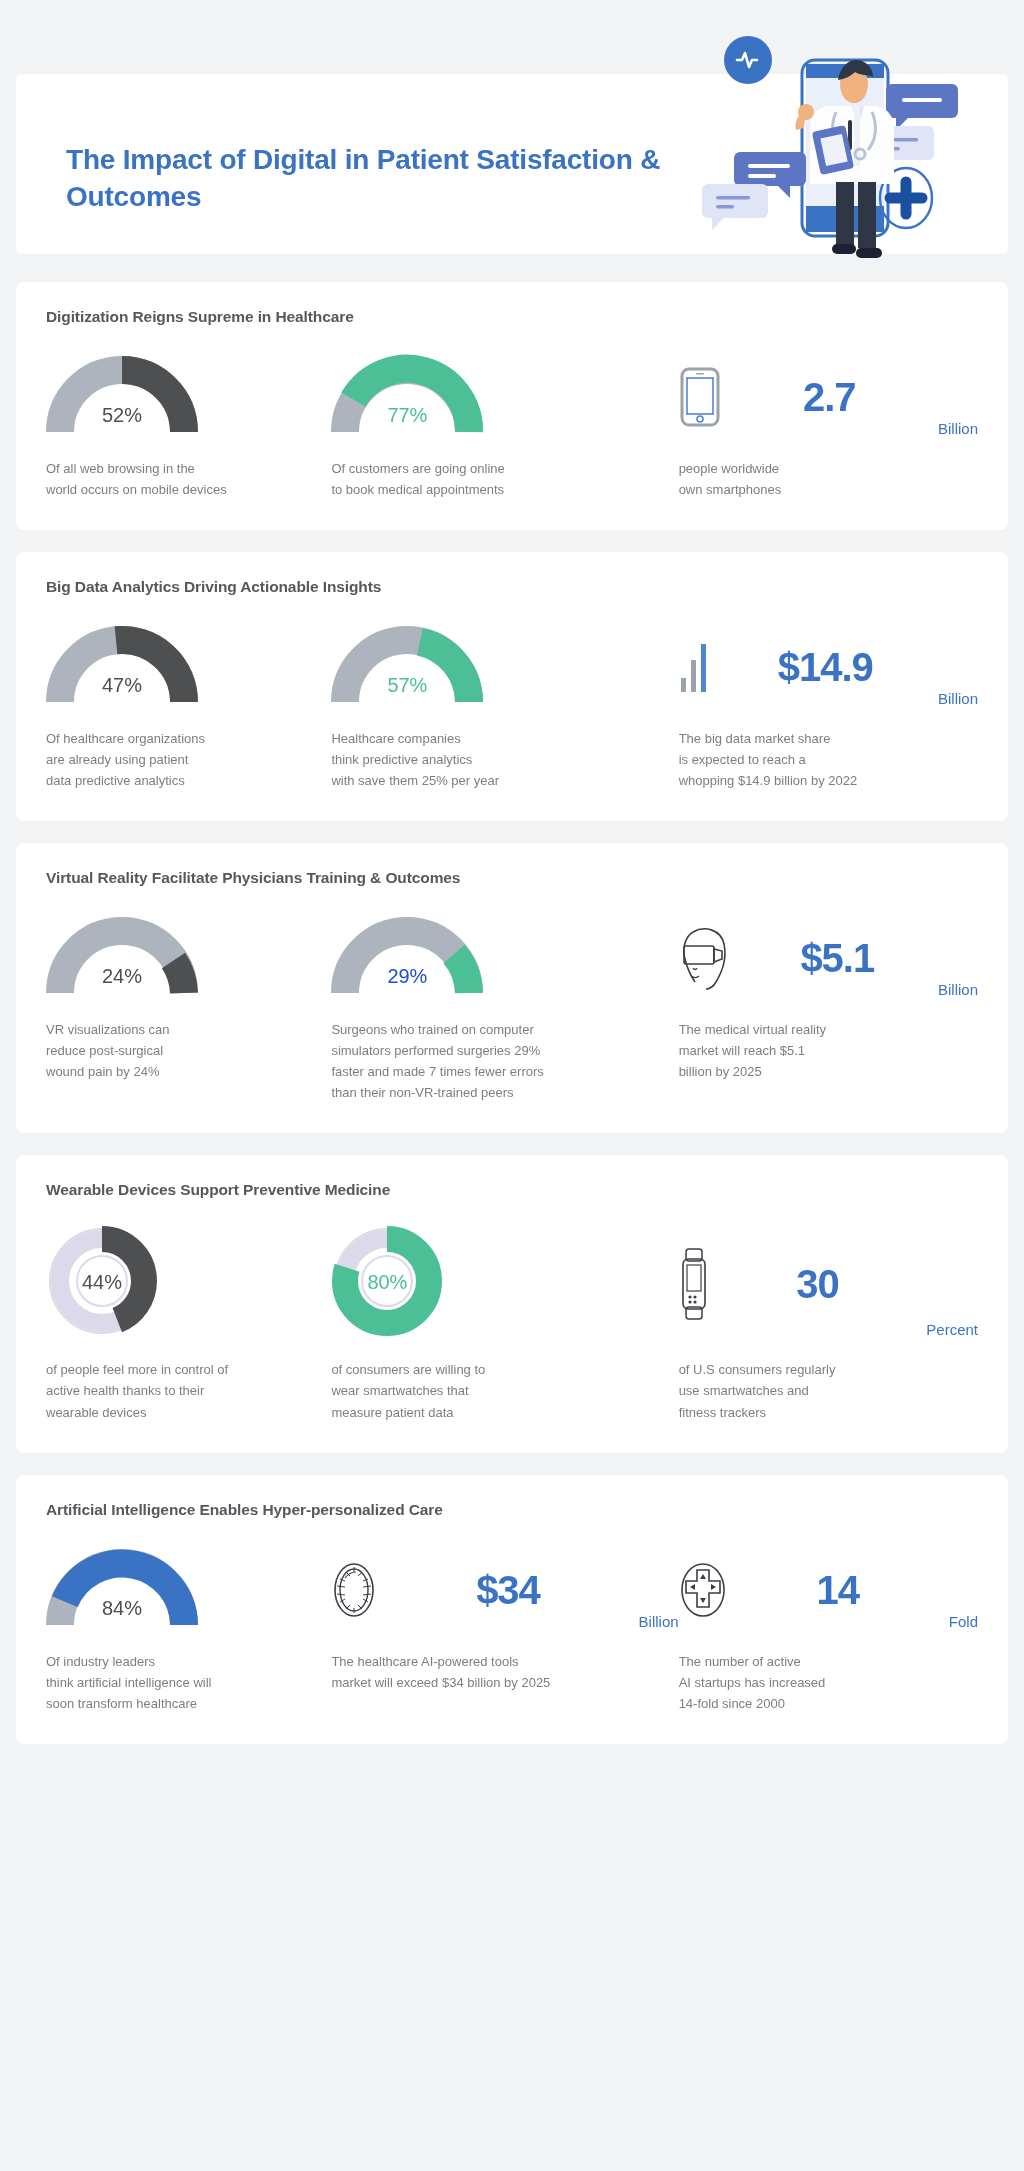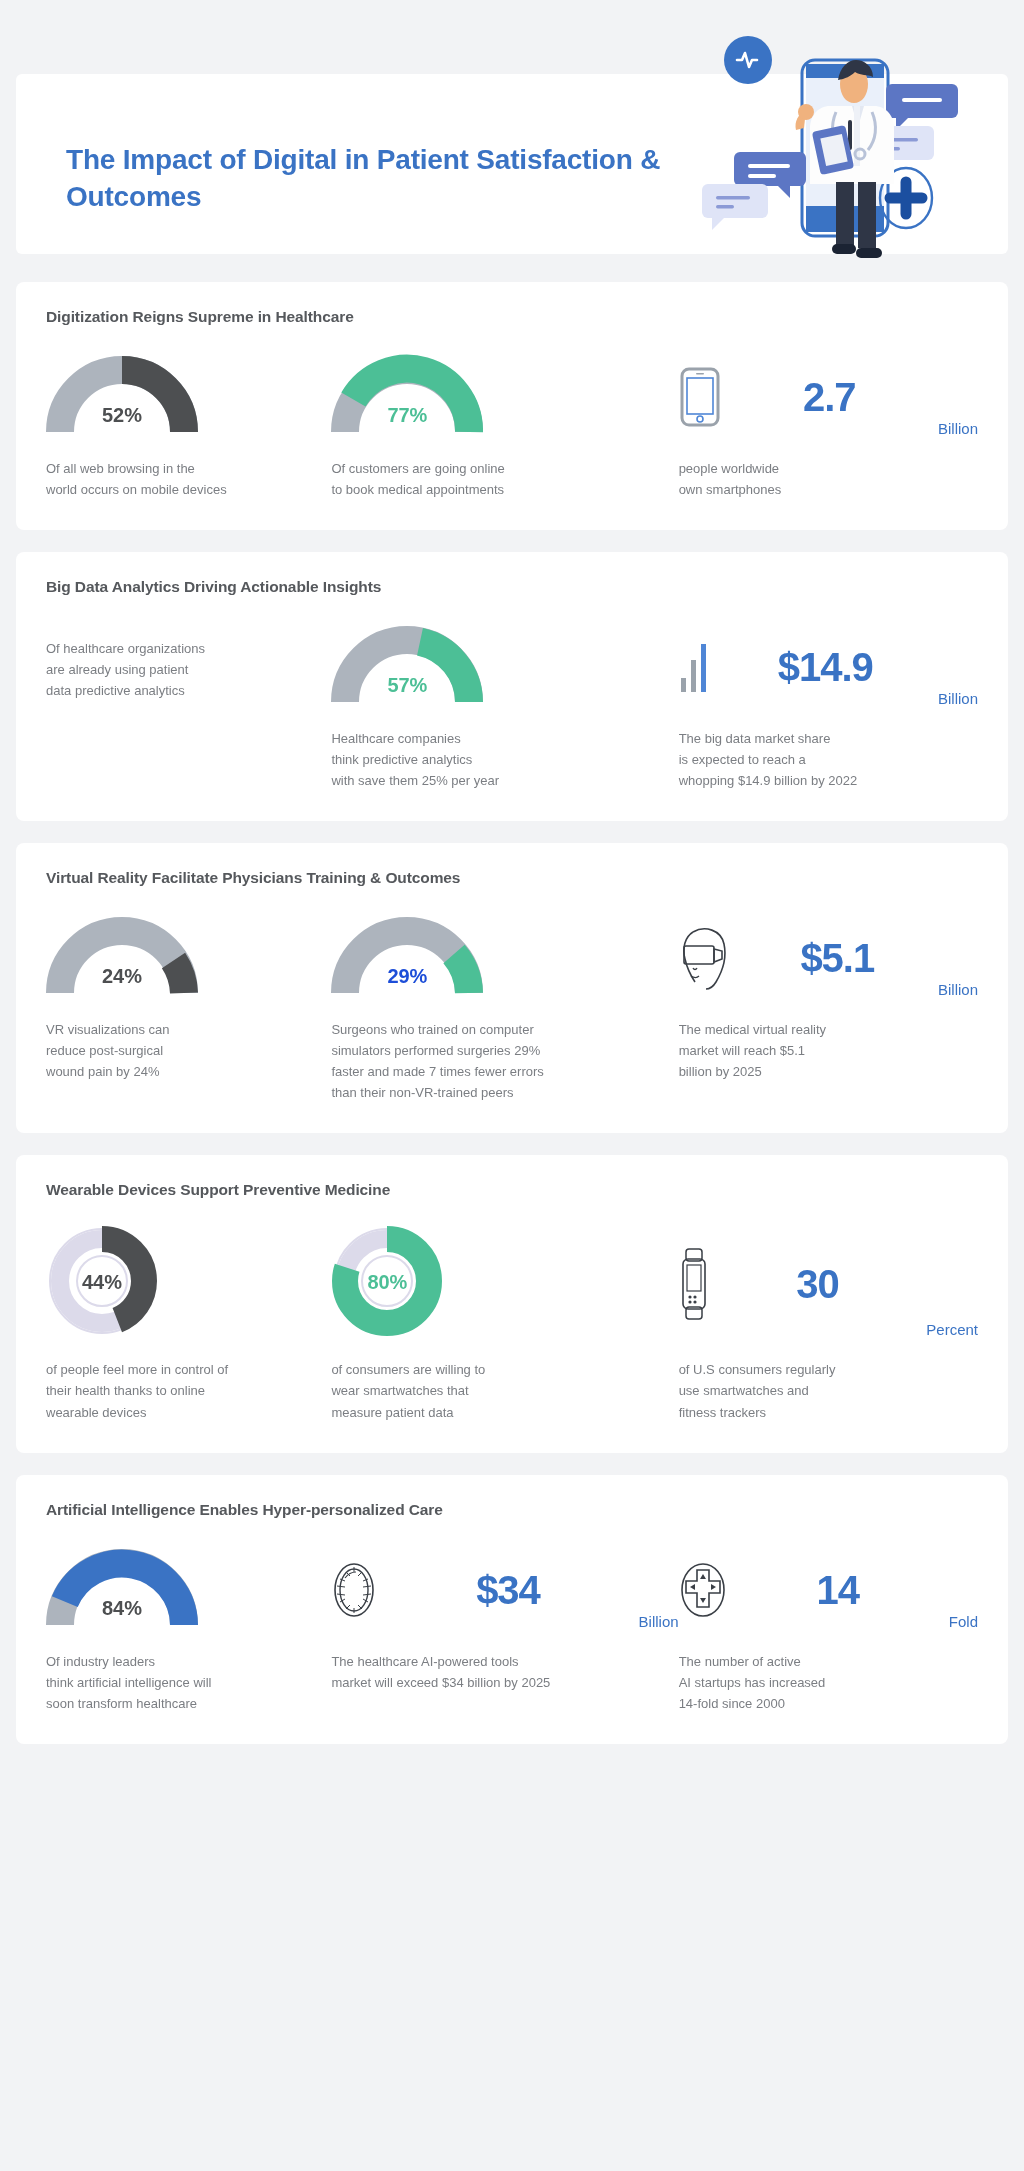--- a/index.html
+++ b/index.html
@@ -99,21 +99,21 @@
     color:#7b7e83;
     line-height:1.62;
     margin-top:16px;
     white-space:pre-line;
   }
   .gauge-label{
     position:absolute;
     width:100%;
     text-align:center;
     font-size:20px;
-    font-weight:bold;
+    font-weight:normal;
   }
   .svg-icon{display:block;}
 </style>
 </head>
 <body>
 
 <div class="page">
 
   <div class="hero">
     <div class="hero-card"></div>
@@ -223,20 +223,27 @@
         <div class="caption">people worldwide
 own smartphones</div>
       </div>
     </div>
   </div>
 
   <div class="card">
     <div class="card-title">Big Data Analytics Driving Actionable Insights</div>
     <div class="cols">
       <div class="col col-a">
+        <div class="gauge-wrap">
+          <svg class="svg-icon" width="152" height="88" viewBox="0 0 152 88">
+            <path d="M14 80 A62 62 0 0 1 138 80" fill="none" stroke="#adb4bd" stroke-width="28"></path>
+            <path d="M70 18.2 A62 62 0 0 1 138 80" fill="none" stroke="#4d4f51" stroke-width="28"></path>
+          </svg>
+          <div class="gauge-label" style="left:0;top:52px;width:152px;color:#4d4f51">47%</div>
+        </div>
         <div class="caption">Of healthcare organizations
 are already using patient
 data predictive analytics</div>
       </div>
 
       <div class="col col-b">
         <div class="gauge-wrap">
           <svg class="svg-icon" width="152" height="88" viewBox="0 0 152 88">
             <path d="M14 80 A62 62 0 0 1 138 80" fill="none" stroke="#adb4bd" stroke-width="28"></path>
             <path d="M89 19.8 A62 62 0 0 1 138 80" fill="none" stroke="#4cbf96" stroke-width="28"></path>
@@ -326,21 +333,21 @@
         <div class="donut-wrap">
           <svg class="svg-icon" width="112" height="112" viewBox="0 0 112 112">
             <circle cx="56" cy="56" r="52" fill="none" stroke="#dcdaea" stroke-width="2"></circle>
             <circle cx="56" cy="56" r="42" fill="none" stroke="#dcdaea" stroke-width="18"></circle>
             <circle cx="56" cy="56" r="42" fill="none" stroke="#4d4f51" stroke-width="26" stroke-dasharray="116.1 147.8" transform="rotate(-90 56 56)"></circle>
             <circle cx="56" cy="56" r="25" fill="#ffffff" stroke="#dcdaea" stroke-width="2"></circle>
           </svg>
           <div class="gauge-label" style="left:0;top:46px;width:112px;color:#4d4f51">44%</div>
         </div>
         <div class="caption">of people feel more in control of
-their health thanks to online
+active health thanks to their
 wearable devices</div>
       </div>
 
       <div class="col col-b">
         <div class="donut-wrap">
           <svg class="svg-icon" width="112" height="112" viewBox="0 0 112 112">
             <circle cx="56" cy="56" r="52" fill="none" stroke="#dcdaea" stroke-width="2"></circle>
             <circle cx="56" cy="56" r="42" fill="none" stroke="#dcdaea" stroke-width="18"></circle>
             <circle cx="56" cy="56" r="42" fill="none" stroke="#4cbf96" stroke-width="26" stroke-dasharray="211.1 52.8" transform="rotate(-90 56 56)"></circle>
             <circle cx="56" cy="56" r="25" fill="#ffffff" stroke="#dcdaea" stroke-width="2"></circle>

